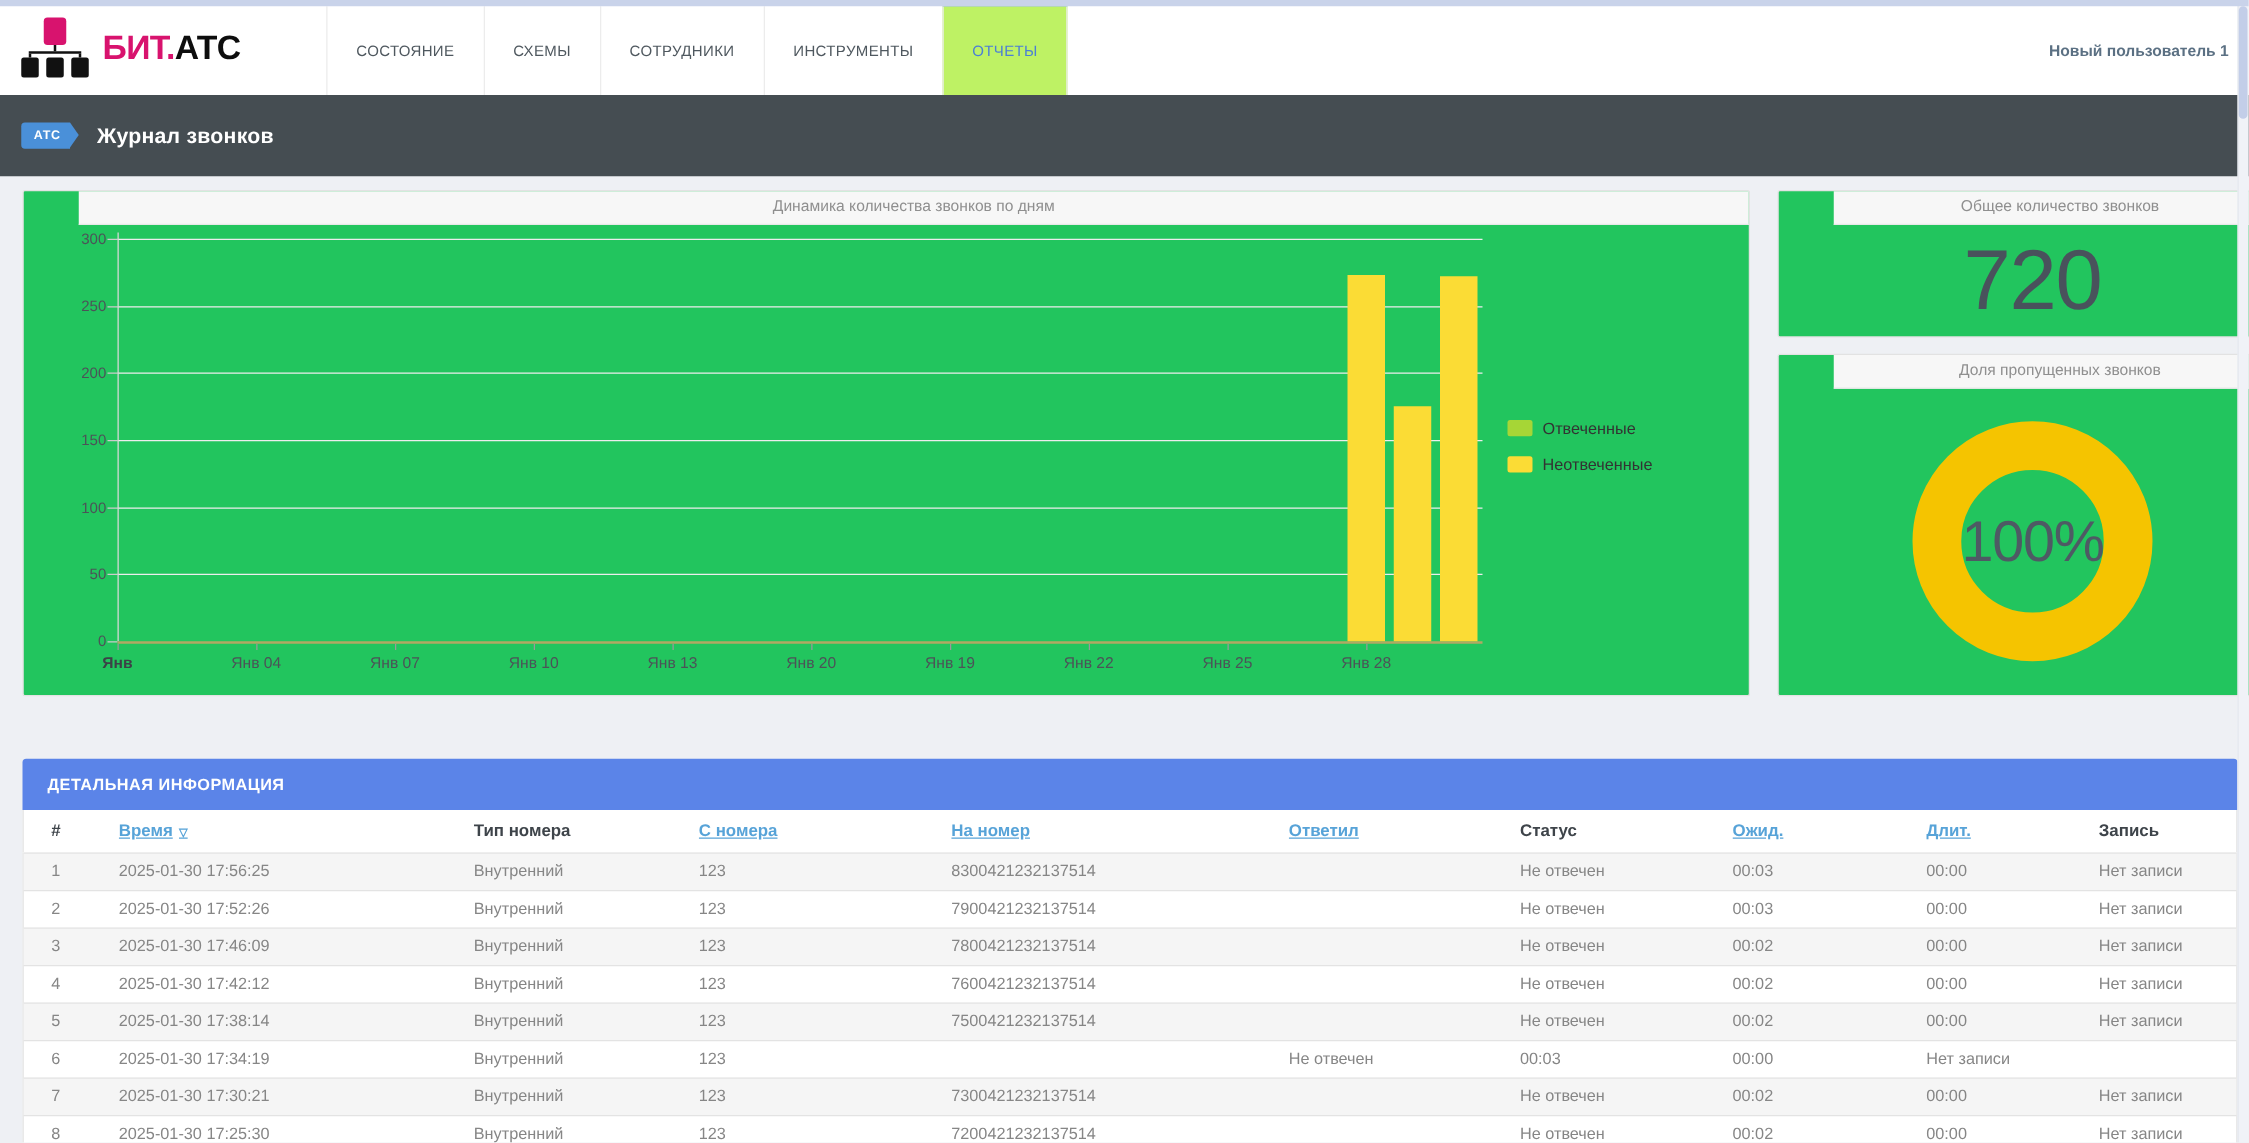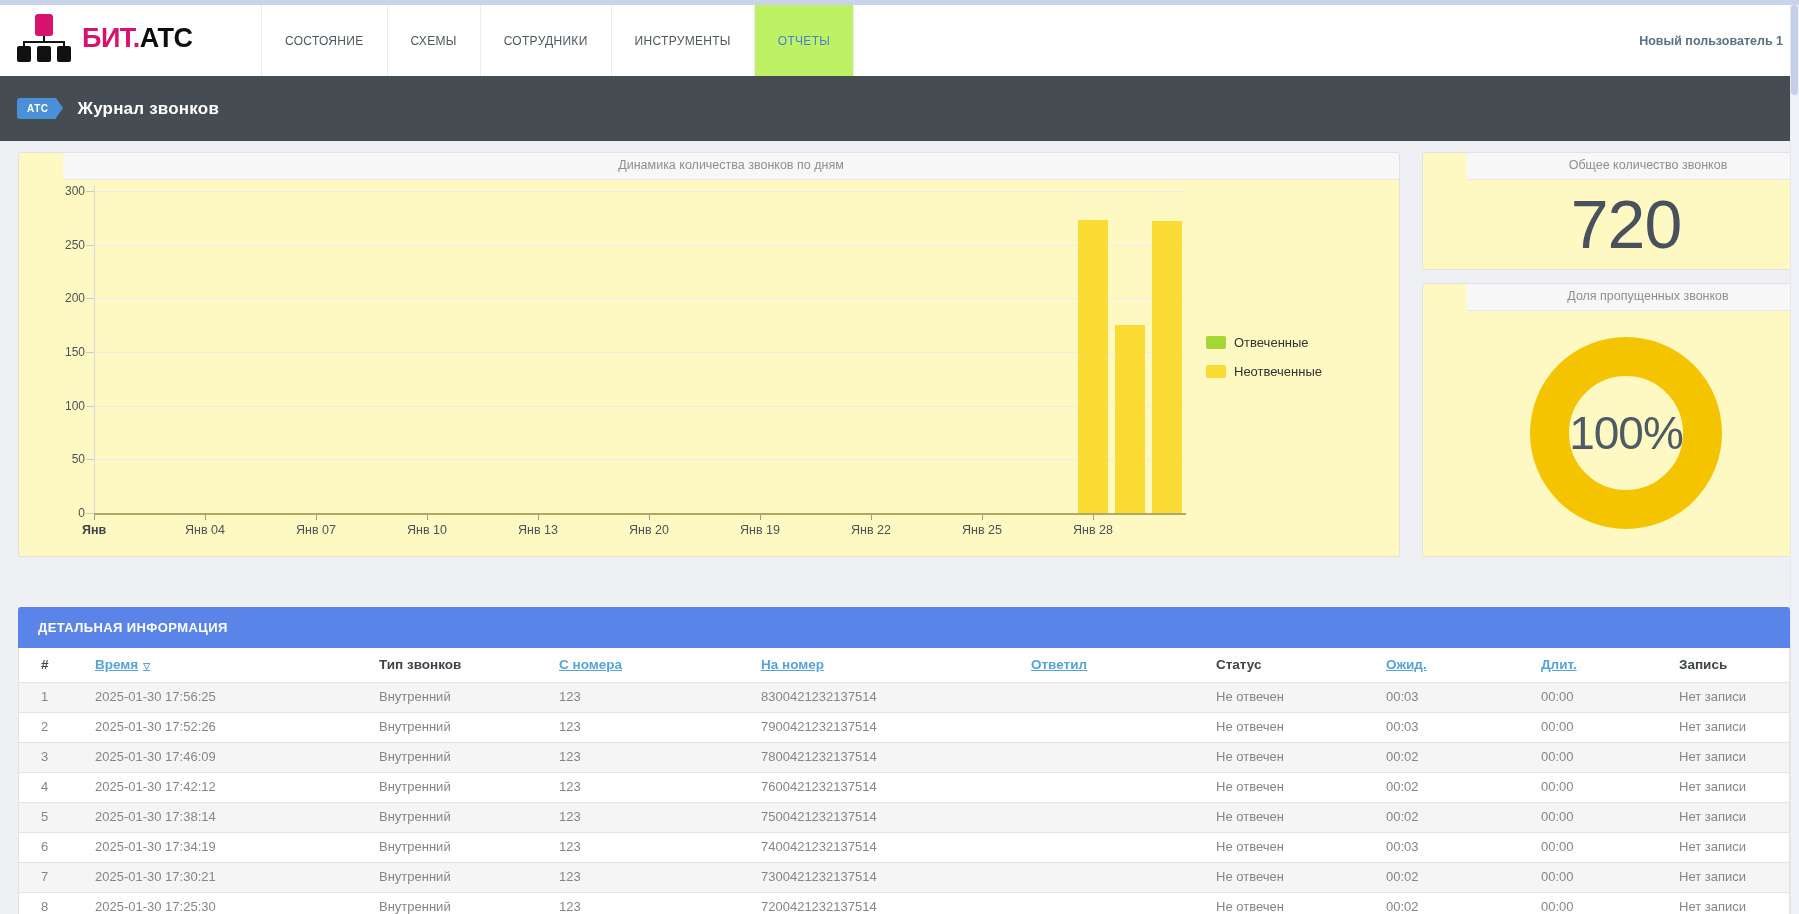--- a/index.html
+++ b/index.html
@@ -33,21 +33,21 @@
   
   .crumbbar{position:absolute;left:0;top:76px;width:1799px;height:65px;background:#454d52;
             display:flex;align-items:center;padding-left:17px;box-sizing:border-box;}
   .badge{position:relative;background:var(--badge);color:#fff;font-size:10px;font-weight:700;
          height:21px;line-height:21px;padding:0 7px 0 10px;border-radius:3px 0 0 3px;letter-spacing:0.5px;}
   .badge::after{content:'';position:absolute;left:100%;top:0;width:0;height:0;
          border-top:10.5px solid transparent;border-bottom:10.5px solid transparent;border-left:7px solid var(--badge);}
   .crumb-title{color:#fff;font-size:17px;font-weight:700;margin-left:22px;letter-spacing:0.2px;}
 
   
-  .card{position:absolute;background:#fef9c3;border:1px solid #e2e2e2;border-radius:2px;box-sizing:border-box;padding-left:44px;}
+  .card{position:absolute;background:#22c55e;border:1px solid #e2e2e2;border-radius:2px;box-sizing:border-box;padding-left:44px;}
   .card-head{height:26px;line-height:25px;text-align:center;background:#f7f7f7;border-bottom:1px solid #e8e8e8;
              color:#8f8f8f;font-size:12.5px;}
 
   #chart-card{left:18px;top:152px;width:1382px;height:405px;}
   #stat-total{left:1422px;top:152px;width:408px;height:118px;}
   #stat-missed{left:1422px;top:283px;width:408px;height:274px;}
 
   
   .gridline{position:absolute;height:1px;background:#ededed;left:75px;width:1092px;}
   .ylab{position:absolute;width:44px;text-align:right;left:22px;font-size:12px;color:#4c5358;transform:translateY(-7px);}
@@ -199,21 +199,21 @@
       <div class="donut">
         <span class="donut-label">100%</span>
       </div>
     </div>
   </div>
 
   <div class="section-bar">ДЕТАЛЬНАЯ ИНФОРМАЦИЯ</div>
   <div class="t-head t-grid" id="thead">
       <div class="t-cell">#</div>
       <div class="t-cell sort">Время<span class="sort-glyph">▽</span></div>
-      <div class="t-cell">Тип звонков</div>
+      <div class="t-cell">Тип номера</div>
       <div class="t-cell sort">С номера</div>
       <div class="t-cell sort">На номер</div>
       <div class="t-cell sort">Ответил</div>
       <div class="t-cell">Статус</div>
       <div class="t-cell sort">Ожид.</div>
       <div class="t-cell sort">Длит.</div>
       <div class="t-cell">Запись</div>
     </div>
   <div class="t-body" id="tbody">
       <div class="t-row t-grid odd">
@@ -274,21 +274,20 @@
         <div class="t-cell">Не отвечен</div>
         <div class="t-cell">00:02</div>
         <div class="t-cell">00:00</div>
         <div class="t-cell">Нет записи</div>
       </div>
       <div class="t-row t-grid">
         <div class="t-cell">6</div>
         <div class="t-cell">2025-01-30 17:34:19</div>
         <div class="t-cell">Внутренний</div>
         <div class="t-cell">123</div>
-        <div class="t-cell">7400421232137514</div>
         <div class="t-cell"></div>
         <div class="t-cell">Не отвечен</div>
         <div class="t-cell">00:03</div>
         <div class="t-cell">00:00</div>
         <div class="t-cell">Нет записи</div>
       </div>
       <div class="t-row t-grid odd">
         <div class="t-cell">7</div>
         <div class="t-cell">2025-01-30 17:30:21</div>
         <div class="t-cell">Внутренний</div>

